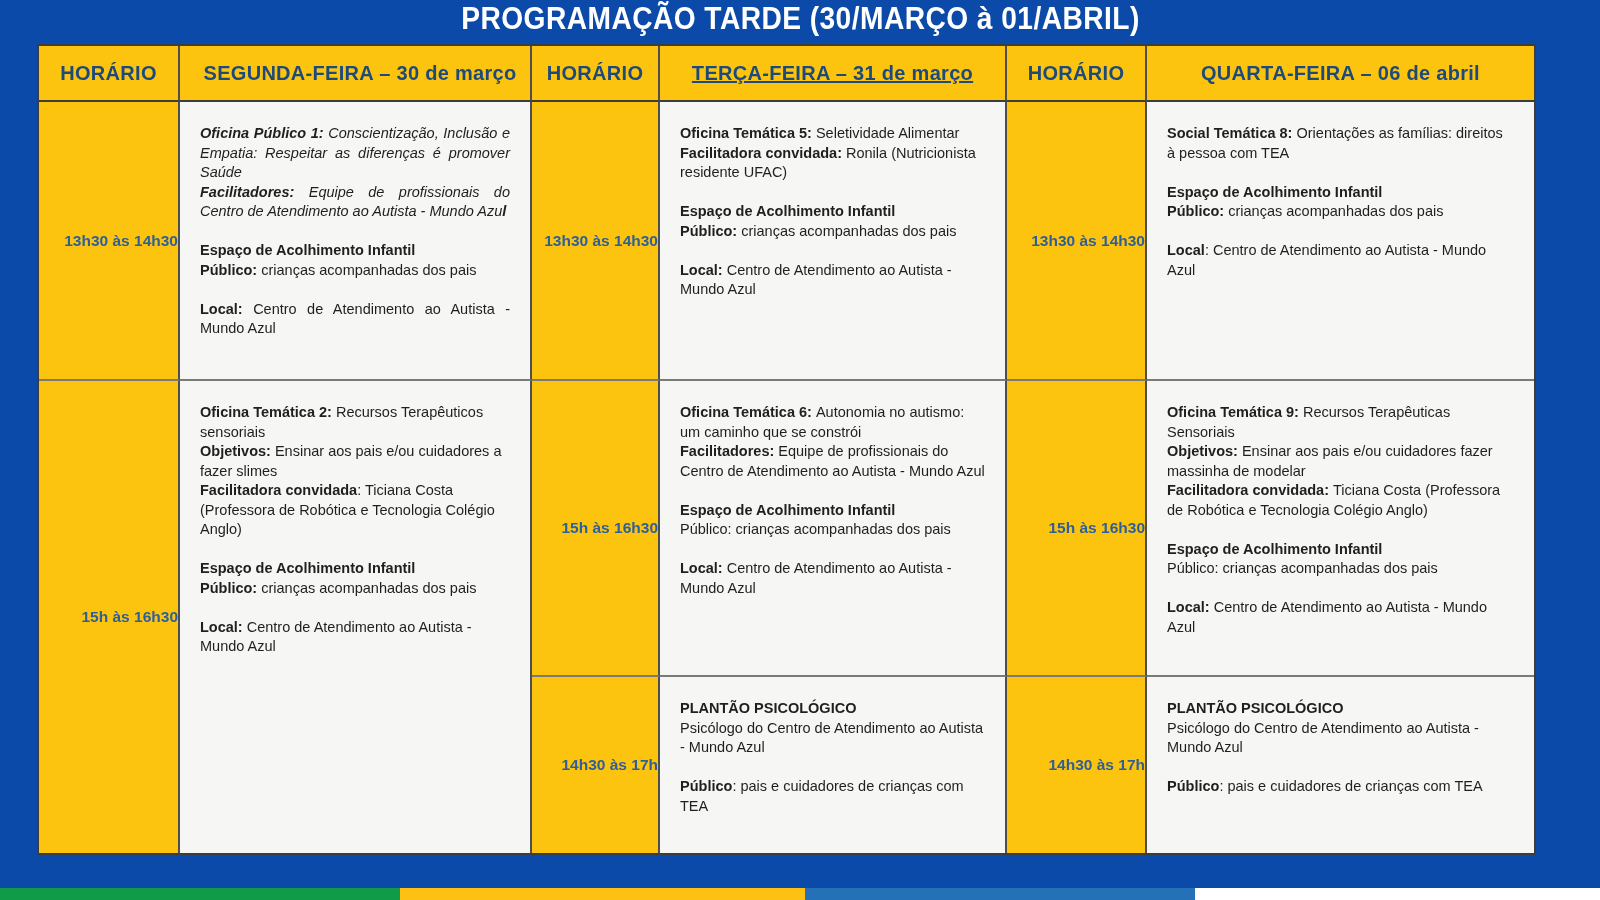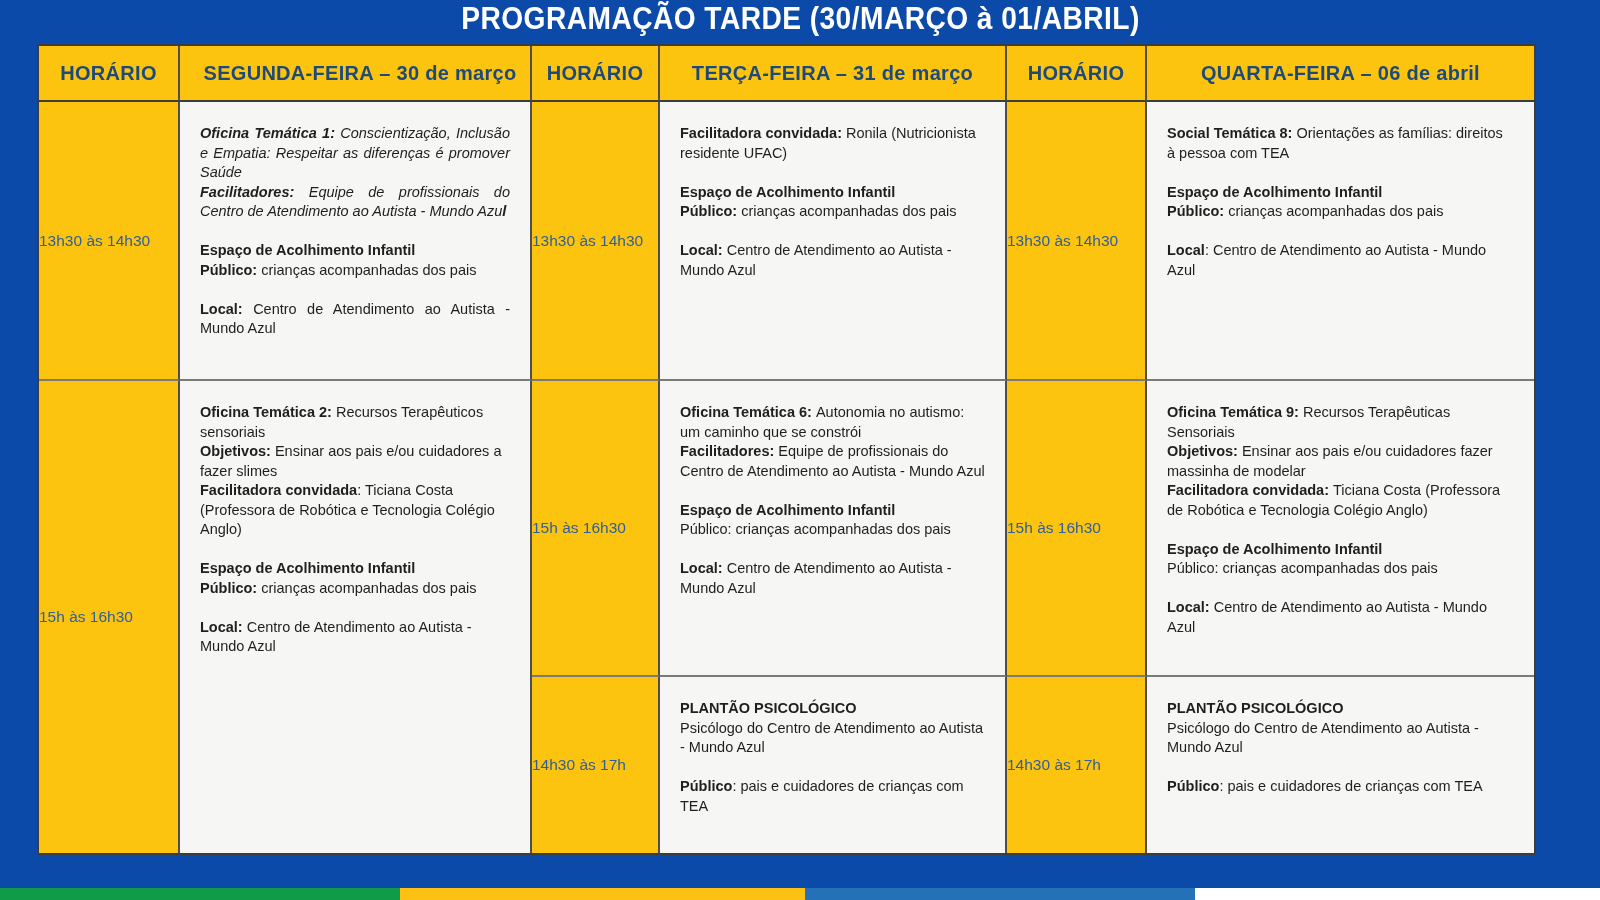--- a/index.html
+++ b/index.html
@@ -29,22 +29,22 @@
   .cell.no-r{border-right:none;}
   .cell.no-b{border-bottom:none;}
   .head{
     background:#fdc40f;color:#1d4a7a;
     display:flex;align-items:center;justify-content:center;
     font-weight:700;font-size:20px;letter-spacing:.3px;text-align:center;
     border-bottom-color:#3d3d3d;
   }
   .time{
     background:#fdc40f;color:#2d5f9a;
-    display:flex;align-items:center;justify-content:flex-start;
-    font-weight:400;font-size:15.5px;text-align:center;
+    display:flex;align-items:center;justify-content:flex-end;
+    font-weight:700;font-size:15.5px;text-align:center;
   }
   .content{
     background:#f6f6f4;color:#1f1f1f;
     padding:22px 20px 12px 20px;
     font-size:14.5px;line-height:19.5px;
   }
   .content.justify .p{text-align:justify;}
   .p{min-height:19.5px;}
   .b{font-weight:700;}
   .i{font-style:italic;}
@@ -62,28 +62,28 @@
 <body>
 
 <div class="title-band">
   <div class="title">PROGRAMAÇÃO TARDE (30/MARÇO à 01/ABRIL)</div>
 </div>
 
 <div class="schedule" id="grid">
     <div class="cell head" style="grid-area: 1 / 1;">HORÁRIO</div>
     <div class="cell head" style="grid-area: 1 / 2; padding-left: 10px;">SEGUNDA-FEIRA – 30 de março</div>
     <div class="cell head" style="grid-area: 1 / 3;">HORÁRIO</div>
-    <div class="cell head" style="grid-area: 1 / 4;">TERÇA-FEIRA – 31 de março</div>
+    <div class="cell head" style="grid-area: 1 / 4; text-decoration: underline;">TERÇA-FEIRA – 31 de março</div>
     <div class="cell head" style="grid-area: 1 / 5;">HORÁRIO</div>
     <div class="cell head no-r" style="grid-area: 1 / 6;">QUARTA-FEIRA – 06 de abril</div>
     <div class="cell time" style="grid-area: 2 / 1 / 3;">
       <span>13h30 às 14h30</span>
     </div>
     <div class="cell content justify" style="grid-area: 2 / 2 / 3;">
-      <div class="p"><span class="b i">Oficina Temática 1: </span><span class="i">Conscientização, Inclusão e Empatia: Respeitar as diferenças é promover Saúde</span></div>
+      <div class="p"><span class="b i">Oficina Público 1: </span><span class="i">Conscientização, Inclusão e Empatia: Respeitar as diferenças é promover Saúde</span></div>
       <div class="p"><span class="b i">Facilitadores: </span><span class="i">Equipe de profissionais do Centro de Atendimento ao Autista - Mundo Azu</span><span class="b i">l</span></div>
       <div class="p blank">&nbsp;</div>
       <div class="p"><span class="b">Espaço de Acolhimento Infantil</span></div>
       <div class="p"><span class="b">Público: </span><span>crianças acompanhadas dos pais</span></div>
       <div class="p blank">&nbsp;</div>
       <div class="p"><span class="b">Local: </span><span>Centro de Atendimento ao Autista - Mundo Azul</span></div>
     </div>
     <div class="cell time no-b" style="grid-area: 3 / 1 / 5;">
       <span>15h às 16h30</span>
     </div>
@@ -94,20 +94,21 @@
       <div class="p blank">&nbsp;</div>
       <div class="p"><span class="b">Espaço de Acolhimento Infantil</span></div>
       <div class="p"><span class="b">Público: </span><span>crianças acompanhadas dos pais</span></div>
       <div class="p blank">&nbsp;</div>
       <div class="p"><span class="b">Local: </span><span>Centro de Atendimento ao Autista - Mundo Azul</span></div>
     </div>
     <div class="cell time" style="grid-area: 2 / 3 / 3;">
       <span>13h30 às 14h30</span>
     </div>
     <div class="cell content" style="grid-area: 2 / 4 / 3;">
+      <div class="p"><span class="b">Oficina Temática 5: </span><span>Seletividade Alimentar</span></div>
       <div class="p"><span class="b">Facilitadora convidada: </span><span>Ronila (Nutricionista residente UFAC)</span></div>
       <div class="p blank">&nbsp;</div>
       <div class="p"><span class="b">Espaço de Acolhimento Infantil</span></div>
       <div class="p"><span class="b">Público: </span><span>crianças acompanhadas dos pais</span></div>
       <div class="p blank">&nbsp;</div>
       <div class="p"><span class="b">Local: </span><span>Centro de Atendimento ao Autista - Mundo Azul</span></div>
     </div>
     <div class="cell time" style="grid-area: 3 / 3 / 4;">
       <span>15h às 16h30</span>
     </div>

